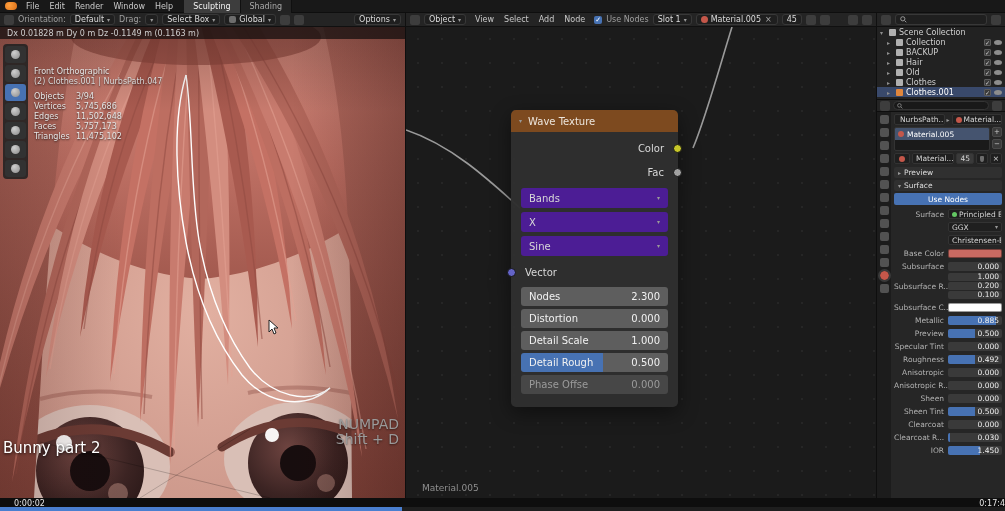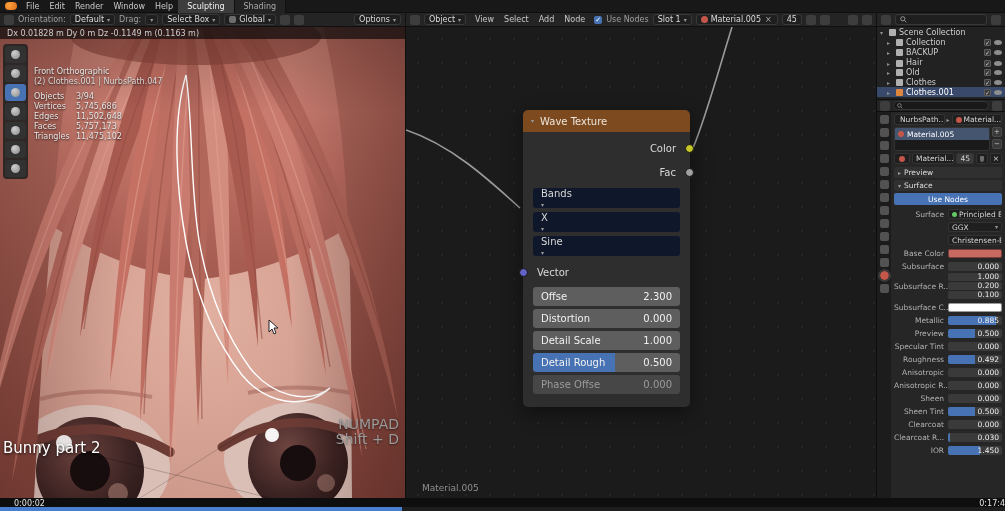--- a/index.html
+++ b/index.html
@@ -3,21 +3,21 @@
 <meta charset="utf-8">
 <style>
   *{margin:0;padding:0;box-sizing:border-box;font-family:"DejaVu Sans",sans-serif;}
   html,body{background:#000;}
   #app{position:relative;width:1005px;height:511px;background:#1d1d1d;overflow:hidden;color:#d0d0d0;}
 
   
   #topbar{position:absolute;left:0;top:0;width:100%;height:13px;background:#181818;display:flex;align-items:center;font-size:8px;border-bottom:1px solid #0e0e0e;}
   .logo{width:12px;height:8px;margin:0 4px 0 5px;border-radius:4px;background:radial-gradient(circle at 35% 40%,#ff9f3e,#d96e17);}
   .menu-item{padding:0 5px;color:#c9c9c9;cursor:default;}
-  #ws-tabs{display:flex;margin-left:0;height:13px;}
+  #ws-tabs{display:flex;margin-left:6px;height:13px;}
   .ws-tab{padding:0 9px;display:flex;align-items:center;background:#232323;border-right:1px solid #101010;color:#a9a9a9;}
   .ws-tab.active{background:#3d3d3d;color:#f2f2f2;}
   #topbar-right{margin-left:auto;display:flex;gap:5px;padding-right:5px;align-items:center;}
   .scene-box{display:flex;align-items:center;background:#262626;border:1px solid #3a3a3a;border-radius:3px;padding:0 4px;height:10px;gap:3px;color:#ddd;margin-top:43px;}
   .mini-glyph{width:7px;height:7px;border-radius:2px;background:#6d6d6d;display:inline-block;}
 
   
   #toolbar{position:absolute;top:13px;left:0;width:100%;height:14px;background:#242424;border-bottom:1px solid #101010;display:flex;font-size:8px;}
   .tb-section{display:flex;align-items:center;gap:4px;padding:0 4px;overflow:hidden;white-space:nowrap;}
   #tb-viewport{width:405px;}
@@ -44,30 +44,30 @@
   #vp-stats .dim{color:#d8d8d8;}
   .stat-row{display:flex;}
   .stat-label{width:42px;}
   #vp-caption{position:absolute;left:3px;top:412px;font-size:15px;color:#ffffff;text-shadow:0 1px 3px rgba(0,0,0,.85);z-index:6;}
   #vp-keycast{position:absolute;right:6px;top:390px;text-align:right;font-size:14px;line-height:15px;color:#9a9a9a;text-shadow:0 1px 2px rgba(0,0,0,.5);z-index:6;}
   #vp-cursor{position:absolute;left:268px;top:292px;z-index:6;}
 
   
   #node-editor{position:absolute;left:405px;top:27px;width:471px;height:471px;background-color:#1b1b1b;background-image:radial-gradient(#262626 1px,transparent 1px);background-size:24px 24px;border-left:1px solid #0e0e0e;}
   #wires{position:absolute;inset:0;pointer-events:none;}
-  #wave-node{position:absolute;left:117px;top:83px;width:167px;font-size:10px;filter:drop-shadow(0 6px 10px rgba(0,0,0,.45));}
+  #wave-node{position:absolute;left:105px;top:83px;width:167px;font-size:10px;filter:drop-shadow(0 6px 10px rgba(0,0,0,.45));}
   .node-header{height:22px;background:#7d4a1f;border-radius:5px 5px 0 0;display:flex;align-items:center;gap:6px;padding:0 8px;color:#ece5dc;}
   .node-body{background:rgba(48,48,48,.97);border-radius:0 0 5px 5px;padding:4px 0 10px;}
   .out-row,.vec-row{position:relative;height:24px;display:flex;align-items:center;color:#d8d8d8;text-align:center;}
   .out-row{justify-content:flex-end;padding-right:14px;}
   .vec-row{padding-left:14px;}
   .socket{position:absolute;width:9px;height:9px;border-radius:50%;border:1px solid #151515;top:8px;}
   .socket.out{right:-4px;}
   .socket.in{left:-4px;}
-  .node-dd{margin:4px 10px;height:20px;background:#0f172a;border-radius:3px;display:flex;align-items:flex-start;justify-content:space-between;padding:0 8px;color:#d8d8d8;flex-direction:column;}
+  .node-dd{margin:4px 10px;height:20px;background:#4c1d95;border-radius:3px;display:flex;align-items:center;justify-content:space-between;padding:0 8px;color:#d8d8d8;}
   .field{margin:3px 10px;height:19px;border-radius:3px;background:#5e5e5e;display:flex;align-items:center;justify-content:space-between;padding:0 8px;color:#f1f1f1;}
   .field.hl{background:linear-gradient(to right,#4772b3 0,#4772b3 56%,#5e5e5e 56%);}
   .field.dim{background:#474747;color:#9b9b9b;}
   #ne-breadcrumb{position:absolute;left:16px;bottom:5px;font-size:9px;color:#8f8f8f;}
 
   
   #outliner{position:absolute;left:876px;top:27px;width:129px;height:72px;background:#222222;border-left:1px solid #0e0e0e;font-size:8px;overflow:hidden;}
   .ol-row{display:flex;align-items:center;height:10px;padding:0 3px;gap:3px;color:#cfcfcf;}
   .ol-row.selected{background:#39496b;color:#fff;}
   .ol-arrow{width:6px;color:#8d8d8d;font-size:6px;flex:none;}
@@ -396,21 +396,21 @@
               <span>Sine</span>
               <span class="car">▾</span>
             </div>
           </div>
         <div class="vec-row">
           <span class="socket in" style="background: rgb(99, 99, 199);"></span>
           <span>Vector</span>
         </div>
         <div id="node-fields">
             <div class="field">
-              <span>Offse</span>
+              <span>Nodes</span>
               <span>2.300</span>
             </div>
             <div class="field">
               <span>Distortion</span>
               <span>0.000</span>
             </div>
             <div class="field">
               <span>Detail Scale</span>
               <span>1.000</span>
             </div>
@@ -445,21 +445,21 @@
       </div>
       <div class="ol-row" style="padding-left: 10px;">
         <span class="ol-arrow">▸</span>
         <span class="ol-icon"></span>
         <span>BACKUP</span>
         <span class="ol-right">
           <span class="ol-chk">✓</span>
           <span class="ol-eye"></span>
         </span>
       </div>
-      <div class="ol-row" style="padding-left: 10px; align-items: flex-end;">
+      <div class="ol-row" style="padding-left: 10px;">
         <span class="ol-arrow">▸</span>
         <span class="ol-icon"></span>
         <span>Hair</span>
         <span class="ol-right">
           <span class="ol-chk">✓</span>
           <span class="ol-eye"></span>
         </span>
       </div>
       <div class="ol-row" style="padding-left: 10px;">
         <span class="ol-arrow">▸</span>

